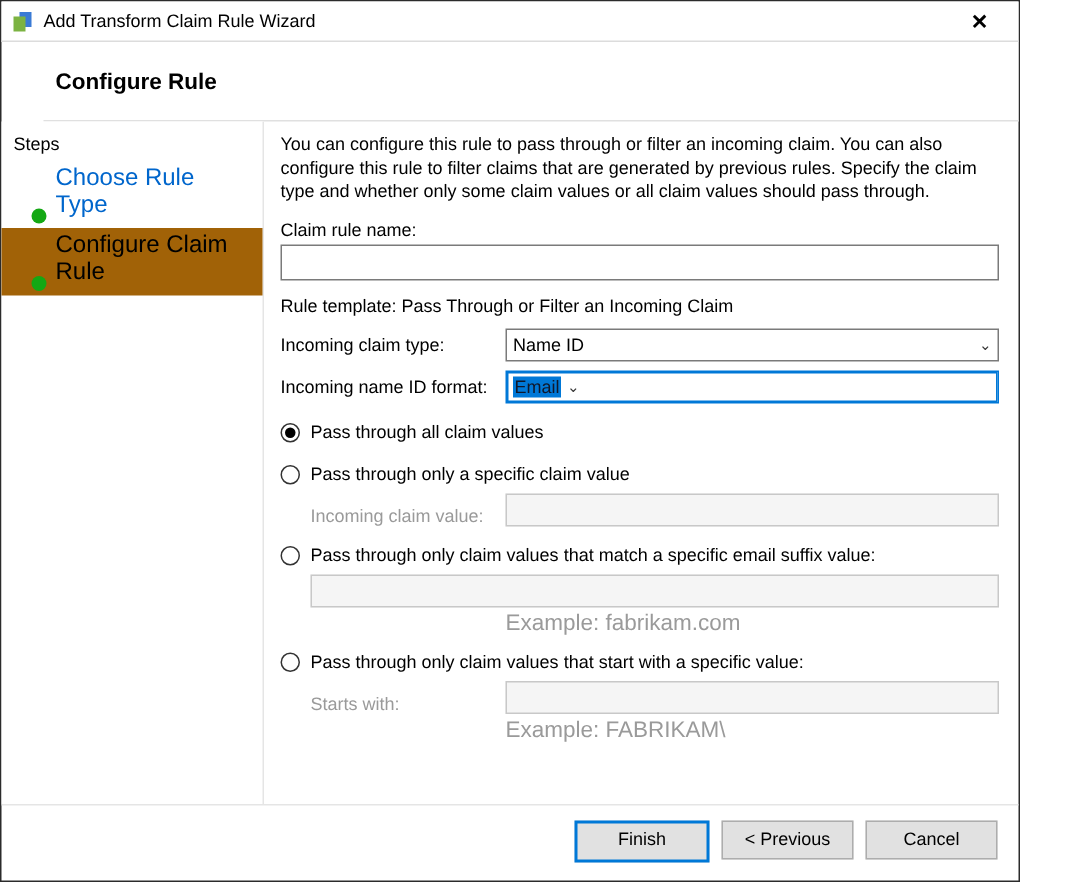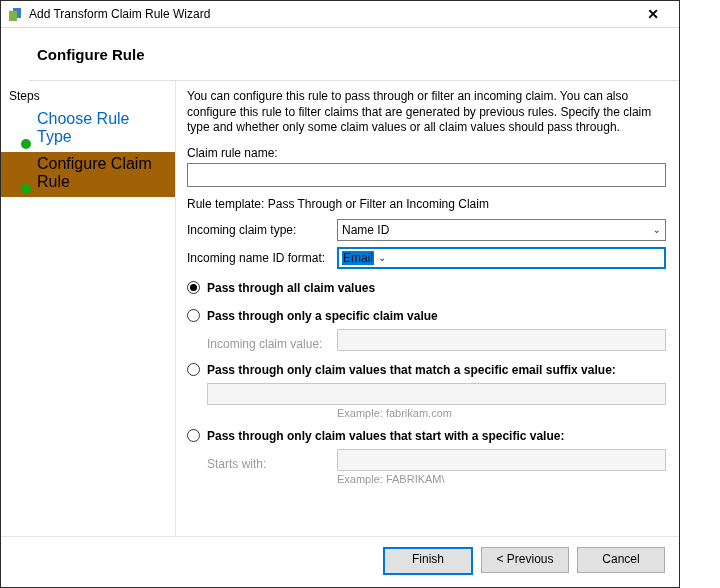--- a/index.html
+++ b/index.html
@@ -154,23 +154,22 @@
     padding: 0 1px;
   }
   .combo .combo-arrow {
     font-size: 10px;
     color: #333;
     margin-left: 4px;
   }
   .radio-group { margin-top: 12px; }
   .radio-row {
     display: flex;
-    align-items: center;
+    align-items: flex-end;
     margin-bottom: 4px;
-    font-weight: bold;
   }
   .radio {
     width: 13px;
     height: 13px;
     border: 1px solid #333;
     border-radius: 50%;
     margin-right: 7px;
     box-sizing: border-box;
     position: relative;
     flex: 0 0 13px;
@@ -202,21 +201,21 @@
     flex: 1;
     height: 22px;
     border: 1px solid #c8c8c8;
     background: #f5f5f5;
     box-sizing: border-box;
   }
   .hint-row {
     margin-left: 20px;
     padding-left: 130px;
     color: #9a9a9a;
-    font-size: 11px;
+    font-size: 15px;
     margin-bottom: 6px;
     margin-top: 2px;
   }
   .footer {
     border-top: 1px solid #e5e5e5;
     padding: 10px 14px 12px 10px;
     display: flex;
     justify-content: flex-end;
     gap: 8px;
   }

